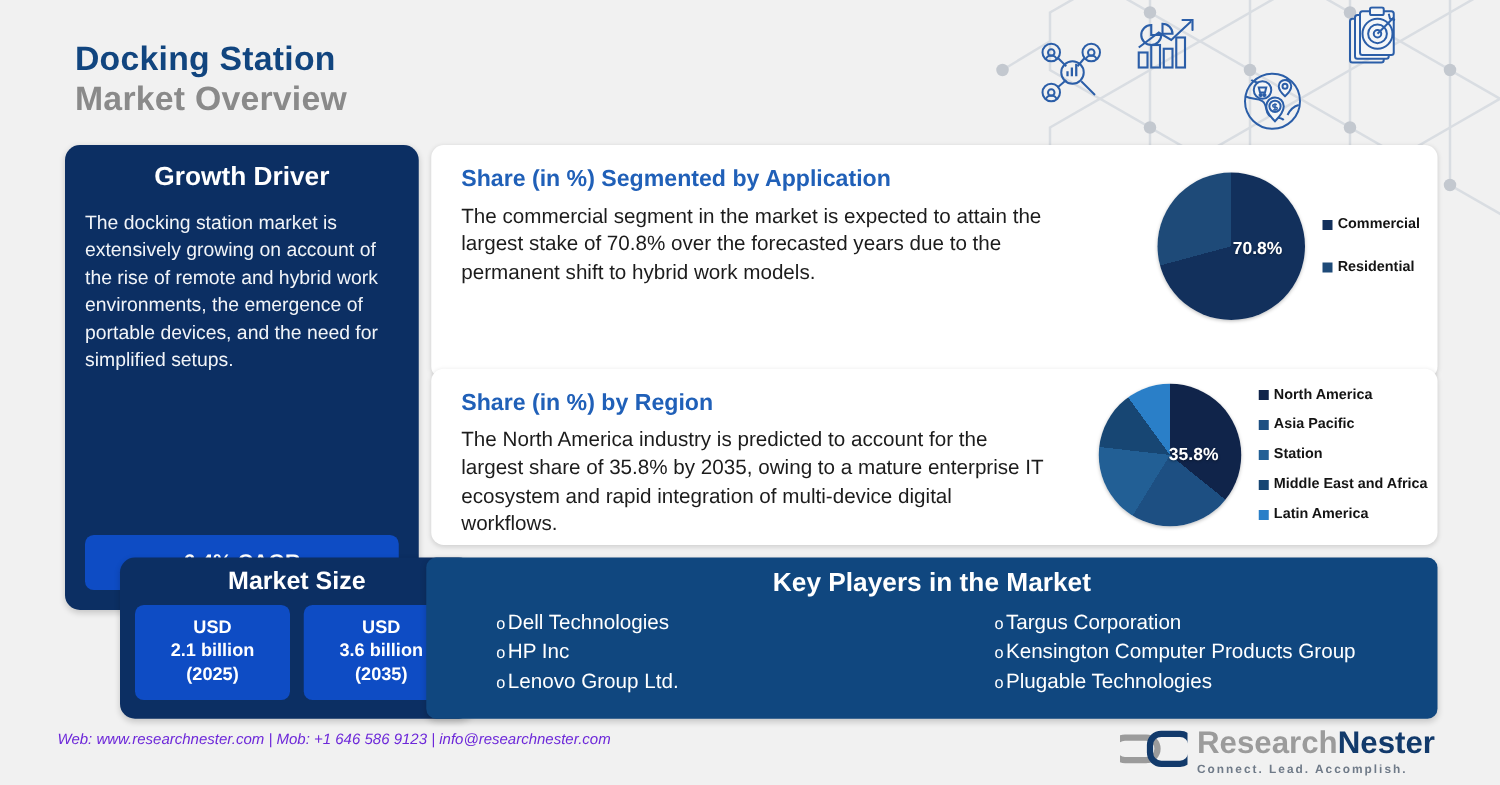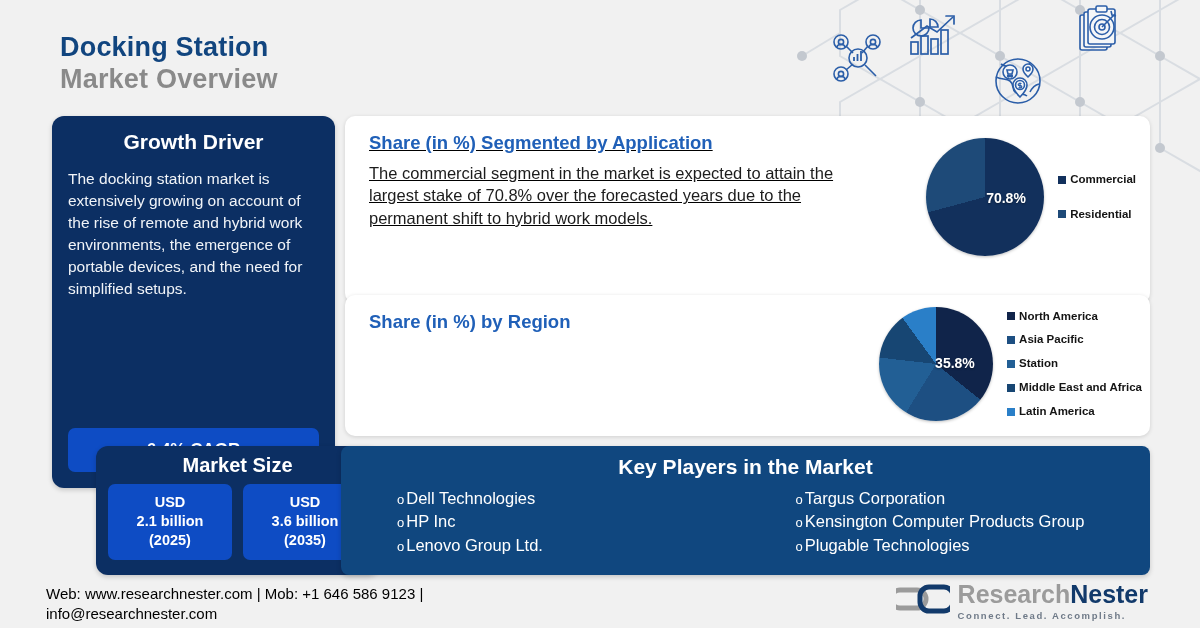--- a/index.html
+++ b/index.html
@@ -81,21 +81,21 @@
     padding: 9px 2px 10px 2px;
   }
 
   
   .card {
     position: absolute;
     background: #fff;
     border-radius: 10px;
     box-shadow: 0 1px 4px rgba(0,0,0,.14);
   }
-  #card-application { left: 345px; top: 116px; width: 805px; height: 187px; text-decoration: underline; }
+  #card-application { left: 345px; top: 116px; width: 805px; height: 187px; }
   #card-region      { left: 345px; top: 295px; width: 805px; height: 141px; }
 
   .card-inner { position: relative; width: 100%; height: 100%; padding: 16px 18px 10px 24px; }
   .card-heading {
     color: #2060b8; font-size: 18.5px; font-weight: bold;
     margin-bottom: 8px;
   }
   .card-body {
     color: #1c1c1c; font-size: 16.5px; line-height: 1.36;
     max-width: 470px;
@@ -147,22 +147,23 @@
     display: flex; align-items: baseline;
     color: #fff; font-size: 16.5px; line-height: 1.42;
   }
   .bullet-o {
     font-size: 13px; margin-right: 2px; line-height: 1;
   }
 
   
   .footer-contact {
     position: absolute; left: 46px; top: 584px;
-    font-size: 15px; color: #000000; line-height: 1.3;
+    font-size: 12px; color: #6d28d9; line-height: 1.3;
     max-width: 520px;
+    font-style: italic;
   }
   .logo {
     position: absolute; right: 52px; top: 582px;
     display: flex; align-items: flex-start;
   }
   .logo-text { margin-left: 8px; }
   .logo-word { font-size: 25px; font-weight: bold; line-height: 1; }
   .logo-research { color: #9b9b9b; }
   .logo-nester { color: #123a6b; }
   .logo-tag {
@@ -320,20 +321,21 @@
             <span>Residential</span>
           </div>
         </div>
       </div>
     </div>
   </div>
 
   <div class="card" id="card-region">
     <div class="card-inner">
       <div class="card-heading">Share (in %) by Region</div>
+      <div class="card-body">The North America industry is predicted to account for the largest share of 35.8% by 2035, owing to a mature enterprise IT ecosystem and rapid integration of multi-device digital workflows.</div>
 
       <div class="pie-block" id="pie-block-region">
         <div class="pie" id="pie-region" style="width: 114px; height: 114px; background: conic-gradient(rgb(16, 36, 74) 0deg, rgb(16, 36, 74) 128.88deg, rgb(29, 79, 130) 128.88deg, rgb(29, 79, 130) 211.68deg, rgb(34, 95, 149) 211.68deg, rgb(34, 95, 149) 276.48deg, rgb(23, 70, 115) 276.48deg, rgb(23, 70, 115) 324deg, rgb(42, 127, 200) 324deg, rgb(42, 127, 200) 360deg);">
           <div class="pie-label" id="pie-label-region" style="left:56px; top:48px;">35.8%</div>
         </div>
         <div class="legend" id="legend-region">
           <div class="legend-row">
             <span class="legend-sw" style="background: rgb(16, 36, 74);"></span>
             <span>North America</span>
           </div>

